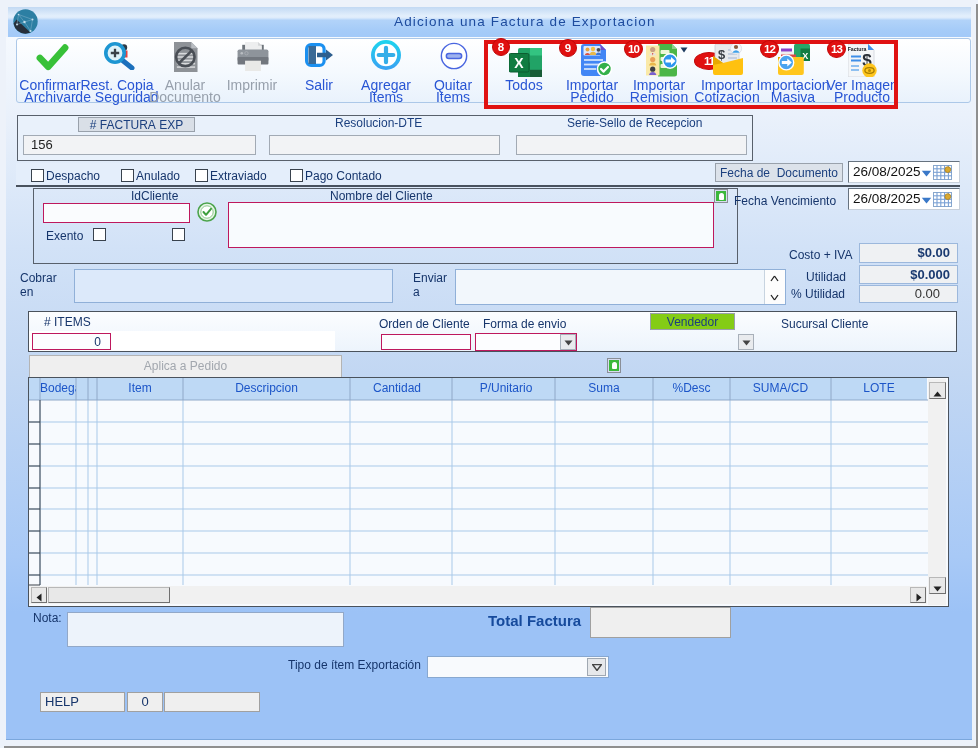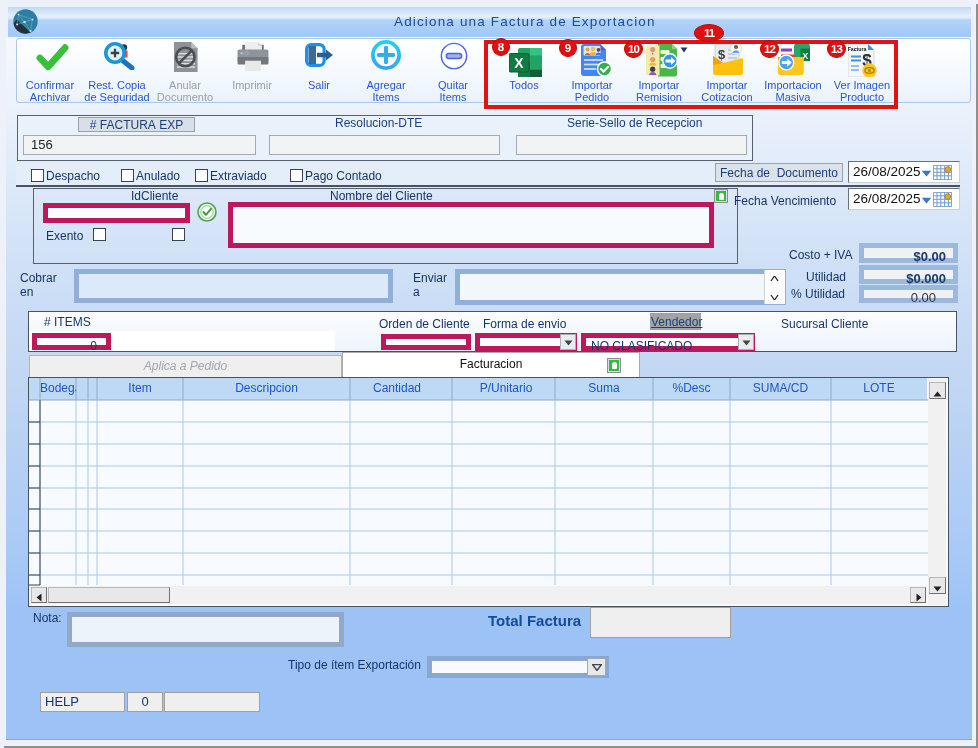--- a/index.html
+++ b/index.html
@@ -8,26 +8,26 @@
 #frame { position:absolute; inset:0; }
 #edgeR { position:absolute; right:0; top:4px; width:2px; height:744px; background:#8F8F8F; }
 #edgeB { position:absolute; left:4px; bottom:0; height:2px; width:974px; background:#8F8F8F; }
 #titlebar { position:absolute; left:8px; top:7px; width:963px; height:30px;
   background:linear-gradient(180deg,#C2D9F3 0%,#E3EFFC 30%,#DDEBFB 36%,#B2D3F9 44%,#A6CCF8 75%,#A2C9F8 100%); }
 #title { position:absolute; left:394px; top:14px; font-size:13.5px; letter-spacing:1.15px; color:#1D4B9E; }
 #client { position:absolute; left:6px; top:37px; width:966px; height:703px;
   background:linear-gradient(180deg,#F5F9FE 0%,#EAF1FB 11%,#DDE9F9 21%,#D2E2F7 30%,#C2D7F3 48%,#A8C9F6 74%,#9CC2F6 82%,#9CC2F6 100%);
   border-bottom:1px solid #7BA7DC; }
 .lbl { position:absolute; font-size:12px; color:#16356B; white-space:nowrap; }
-.inp { position:absolute; background:#F6F9FD; border:5px solid #be185d; }
+.inp { position:absolute; background:#F6F9FD; border:1px solid #be185d; }
 .ginp { position:absolute; background:#F2F3F5; border:1px solid #A2AAB4; }
 .btn3d { position:absolute; background:#DCE2EA; border:1px solid #99A1AB; color:#1B3F7E;
   font-size:12px; text-align:center; }
 .cb { position:absolute; width:13px; height:13px; background:#fff; border:1px solid #39424D; }
-.cap { position:absolute; width:100px; text-align:center; font-size:11px; color:#2855D4; line-height:11.5px; top:80px; }
+.cap { position:absolute; width:100px; text-align:center; font-size:14px; color:#2855D4; line-height:11.5px; top:80px; }
 .cap.off { color:#97A0AC; }
 .badge { position:absolute; width:18px; height:18px; border-radius:50%; background:#E01010;
   border:1px solid #C00808; color:#fff; font-size:11.5px; font-weight:bold; text-align:center; line-height:17px; }
 .ico { position:absolute; }
 .hcell { position:absolute; top:381px; font-size:12px; color:#1C55C8; text-align:center; overflow:hidden; white-space:nowrap; }
 .sbtn { position:absolute; background:#E8E8E8; border:1px solid #B8B8B8; border-right-color:#707070; border-bottom-color:#707070; }
 </style>
 </head>
 <body>
 <div id="frame">
@@ -123,21 +123,21 @@
 
 <svg class="ico" style="left:440px;top:42px" width="28" height="28" viewBox="0 0 31 31">
   <circle cx="15.5" cy="15.5" r="14" fill="#fff" stroke="#4A66E0" stroke-width="1.6"></circle>
   <rect x="7" y="12.7" width="17" height="5.6" rx="2.8" fill="#9FB2EE" stroke="#4A66E0" stroke-width="1.6"></rect>
 </svg>
 
 <div style="position:absolute;left:484px;top:40px;width:414px;height:69px;border:4px solid #E01212;"></div>
 <div class="badge" style="left:492px;top:38px">8</div>
 <div class="badge" style="left:559px;top:39px">9</div>
 <div class="badge" style="left:624px;top:40px;width:19px;letter-spacing:-1px">10</div>
-<div class="badge" style="left:694px;top:24px;width:30px;letter-spacing:-1px">11</div>
+<div class="badge" style="left:694px;top:52px;width:30px;letter-spacing:-1px">11</div>
 <div class="badge" style="left:760px;top:40px;width:19px;letter-spacing:-1px">12</div>
 <div class="badge" style="left:827px;top:40px;width:19px;letter-spacing:-1px">13</div>
 
 <svg class="ico" style="left:509px;top:48px" width="34" height="29" viewBox="0 0 34 29">
   <rect x="9" y="0" width="24" height="29" rx="2" fill="#21A366"></rect>
   <rect x="21" y="0" width="12" height="7.5" fill="#33C481"></rect>
   <rect x="9" y="14.5" width="12" height="7.3" fill="#107C41"></rect>
   <rect x="21" y="21.8" width="12" height="7.2" fill="#185C37"></rect>
   <rect x="9" y="21.8" width="12" height="7.2" fill="#107C41"></rect>
   <rect x="0" y="5.5" width="20" height="18.5" rx="1.5" fill="#107C41" stroke="#0B5C30" stroke-width="1"></rect>
@@ -328,37 +328,35 @@
     </svg>
 <svg class="ico" style="left:770px;top:294px" width="9" height="7" viewBox="0 0 9 7">
       <path d="M4.5 6 L8 1 M4.5 6 L1 1" fill="none" stroke="#222" stroke-width="1.3"></path>
     </svg>
 
 <div style="position:absolute;left:28px;top:311px;width:929px;height:41px;border:1px solid #4A525C;background:linear-gradient(180deg,#FBFDFF,#EDF4FC);"></div>
 <div style="position:absolute;left:29px;top:331px;width:306px;height:20px;background:#FFFFFF;"></div>
 <div class="lbl" style="left:44px;top:315px;">#&nbsp;ITEMS</div>
 <div class="lbl" style="left:379px;top:317px;">Orden de Cliente</div>
 <div class="lbl" style="left:483px;top:317px;">Forma de envio</div>
-<div class="btn3d" style="left:650px;top:313px;width:51px;height:17px;line-height:16px;background:#a3a3a3;text-decoration:underline;">Vendedor</div>
+<div class="btn3d" style="left:650px;top:313px;width:85px;height:17px;line-height:16px;background:#84cc16;">Vendedor</div>
 <div class="lbl" style="left:781px;top:317px;">Sucursal Cliente</div>
 <div class="inp" style="left:32px;top:333px;width:79px;height:17px;background:#FCFDFF;font-size:12px;color:#16356B;text-align:right;line-height:16px;padding-right:9px;">0</div>
 <div class="inp" style="left:381px;top:334px;width:90px;height:16px;background:#FCFDFF;"></div>
 <div class="inp" style="left:475px;top:333px;width:102px;height:18px;background:#FCFDFF;"></div>
 <div style="position:absolute;left:560px;top:334px;width:16px;height:16px;background:#E9EBEE;border:1px solid #A8B0BA;"></div>
 <svg class="ico" style="left:564px;top:340px" width="9" height="6" viewBox="0 0 9 6">
       <path d="M0.5 0.5 h8 L4.5 5.5 Z" fill="#444"></path>
     </svg>
-<div class="inp" style="left:581px;top:333px;width:174px;height:18px;background:#FCFDFF;font-size:12px;color:#16356B;line-height:16px;padding-left:5px;">NO CLASIFICADO</div>
 <div style="position:absolute;left:738px;top:334px;width:16px;height:16px;background:#E9EBEE;border:1px solid #A8B0BA;"></div>
 <svg class="ico" style="left:742px;top:340px" width="9" height="6" viewBox="0 0 9 6">
       <path d="M0.5 0.5 h8 L4.5 5.5 Z" fill="#444"></path>
     </svg>
 
-<div style="position:absolute;left:29px;top:355px;width:313px;height:22px;background:#EFEFEF;border:1px solid #B4B4B4;border-bottom:none;color:#A2A7AE;font-size:12px;text-align:center;line-height:21px;font-style:italic;">Aplica a Pedido</div>
-<div style="position:absolute;left:342px;top:352px;width:298px;height:25px;background:#FFFFFF;border:1px solid #ABABAB;border-bottom:none;color:#111;font-size:12px;text-align:center;line-height:23px;">Facturacion</div>
+<div style="position:absolute;left:29px;top:355px;width:313px;height:22px;background:#EFEFEF;border:1px solid #B4B4B4;border-bottom:none;color:#A2A7AE;font-size:12px;text-align:center;line-height:21px;">Aplica a Pedido</div>
 <div style="position:absolute;left:607px;top:358px;width:14px;height:15px;background:#D8DCF0;border:1px solid #8A8F98;">
   <div style="position:absolute;left:1px;top:1px;width:10px;height:11px;background:#3CB83C;">
    <div style="position:absolute;left:3px;top:2px;width:5px;height:7px;background:#fff;border-radius:2.5px 2.5px 1px 1px;"></div>
   </div>
 </div>
 
 <div style="position:absolute;left:28px;top:377px;width:921px;height:230px;border:1px solid #4A525C;background:#F7FAFE;"></div>
 
 <div id="thead" style="position:absolute;left:29px;top:378px;width:898px;height:22px;background:#BED9F5;"></div>
 

